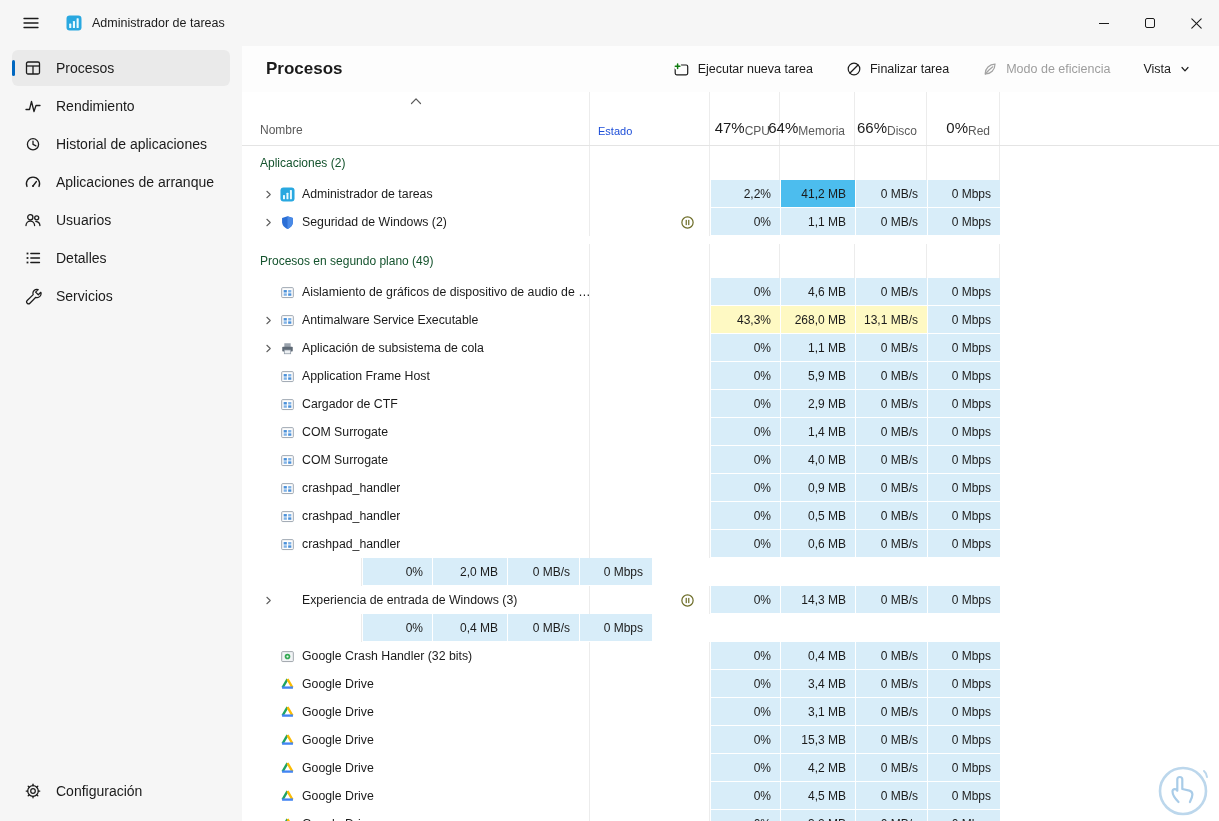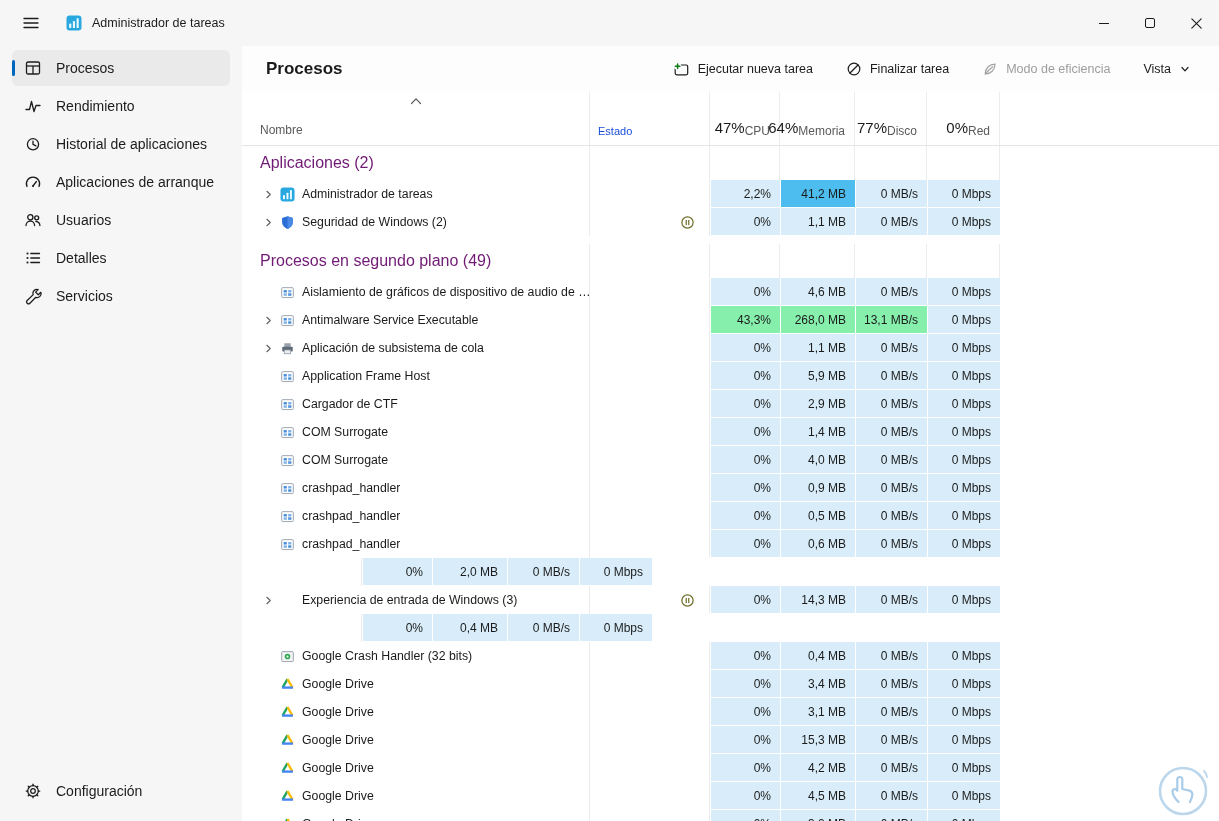--- a/index.html
+++ b/index.html
@@ -61,27 +61,27 @@
   .th-rest, .cell-rest { flex:1; background:#fff; }
 
   .tbody { flex:1; overflow:hidden; }
   .row { display:flex; align-items:stretch; }
   .proc-row { height:28px; cursor:default; }
   .group-row { height:34px; }
   .group-gap { margin-top:8px; }
   .cell { display:flex; align-items:center; }
   .name-cell { width:348px; flex:0 0 348px; padding-left:20px; border-right:1px solid #ececec;
     overflow:hidden; }
-  .group-label-cell { padding-left:18px; font-size:16px; color:#701a75; }
+  .group-label-cell { padding-left:18px; font-size:12px; color:#14532d; }
   .status-cell { width:120px; flex:0 0 120px; justify-content:flex-end; padding-right:14px;
     border-right:1px solid #ececec; }
   .num { font-size:12px; color:#1b1b1b; justify-content:flex-end; padding-right:9px;
     white-space:nowrap; }
   .num.heat { border-left:1px solid #fff; border-bottom:1px solid #fff; }
-  .h0 { background:#d8edf9; } .h1 { background:#4cbdee; } .h2 { background:#86efac; }
+  .h0 { background:#d8edf9; } .h1 { background:#4cbdee; } .h2 { background:#fef9c3; }
   .num.blank { background:#fff; border-right:1px solid #ececec; }
   .chev { width:17px; flex:0 0 17px; display:flex; align-items:center; }
   .proc-icon { width:16px; height:16px; flex:0 0 16px; margin-right:7px; display:flex;
     align-items:center; justify-content:center; }
   .pname { font-size:12.3px; white-space:nowrap; overflow:hidden; }
 
   .watermark { position:absolute; right:6px; bottom:4px; pointer-events:none; }
 </style>
 </head>
 <body>
@@ -270,21 +270,21 @@
         </div>
         <div class="th th-num w-cpu">
           <span class="pct">47%</span>
           <span class="lbl">CPU</span>
         </div>
         <div class="th th-num w-mem">
           <span class="pct">64%</span>
           <span class="lbl">Memoria</span>
         </div>
         <div class="th th-num w-dsk">
-          <span class="pct">77%</span>
+          <span class="pct">66%</span>
           <span class="lbl">Disco</span>
         </div>
         <div class="th th-num w-net">
           <span class="pct">0%</span>
           <span class="lbl">Red</span>
         </div>
         <div class="th th-rest"></div>
       </div>
       <div class="tbody" id="rows">
           <div class="row group-row">

